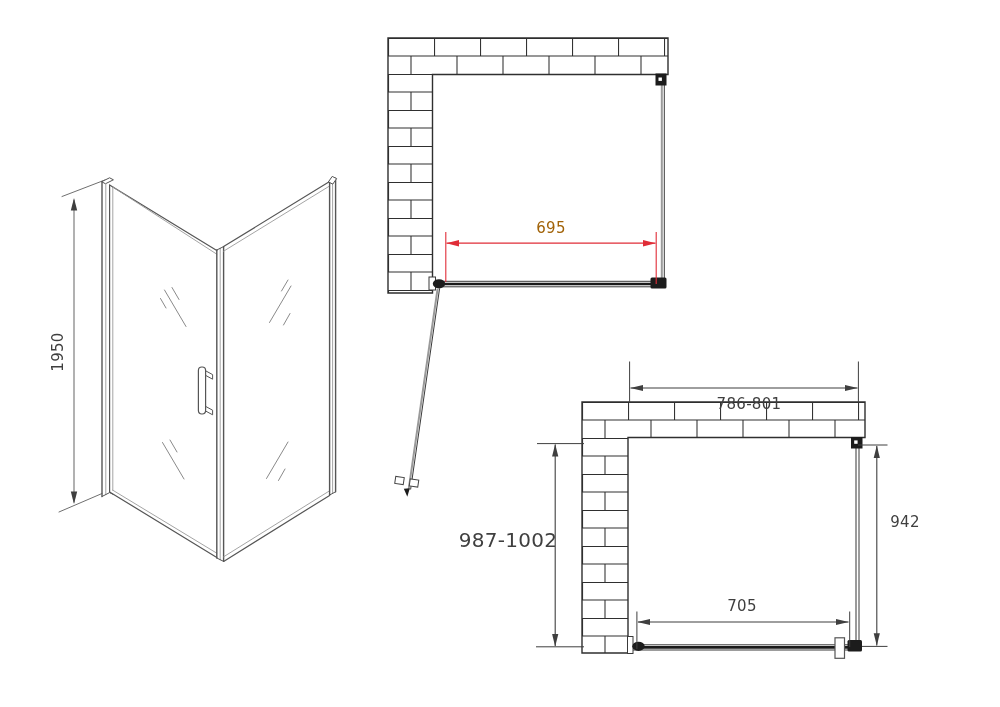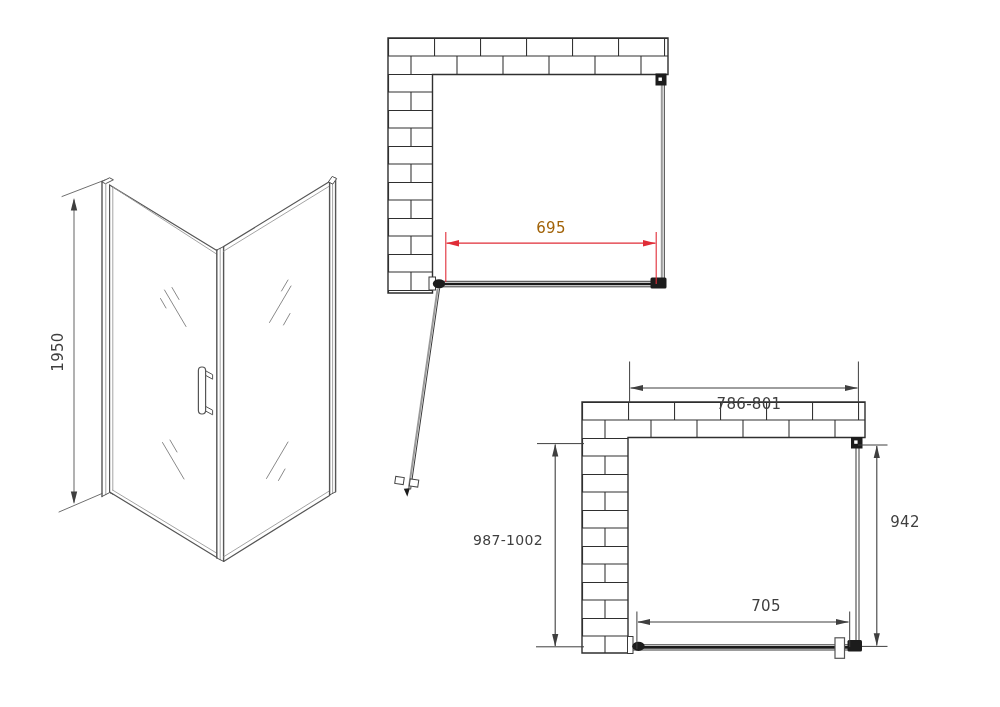--- a/index.html
+++ b/index.html
@@ -13,21 +13,21 @@
   .canvas svg{position:absolute;left:0;top:0;}
   .dim-label{
     position:absolute;
     transform:translate(-50%,-50%);
     font-size:15px;
     color:#3f3f3f;
     white-space:nowrap;
     letter-spacing:.3px;
     user-select:none;
   }
-  .dim-label.sm{font-size:14px;}
+  .dim-label.sm{font-size:20px;}
   .dim-label.rot{transform:translate(-50%,-50%) rotate(-90deg);}
   .dim-label.red{color:#a16207;}
 </style>
 </head>
 <body>
 
 <div class="canvas">
 
 <svg width="1000" height="707" viewBox="0 0 1000 707">
   <defs>
@@ -198,15 +198,15 @@
 <div class="dim-label rot" style="left:58px;top:352px;">1950</div>
 
 <div class="dim-label red" style="left:551px;top:228px;">695</div>
 
 <div class="dim-label" style="left:749px;top:371px;margin-top:33px;">786-801</div>
 
 <div class="dim-label sm" style="left:508px;top:540px;">987-1002</div>
 
 <div class="dim-label" style="left:905px;top:522px;">942</div>
 
-<div class="dim-label" style="left:742px;top:606px;margin-left:24px;">705</div>
+<div class="dim-label" style="left:742px;top:606px;">705</div>
 
 </div>
 
 </body></html>

